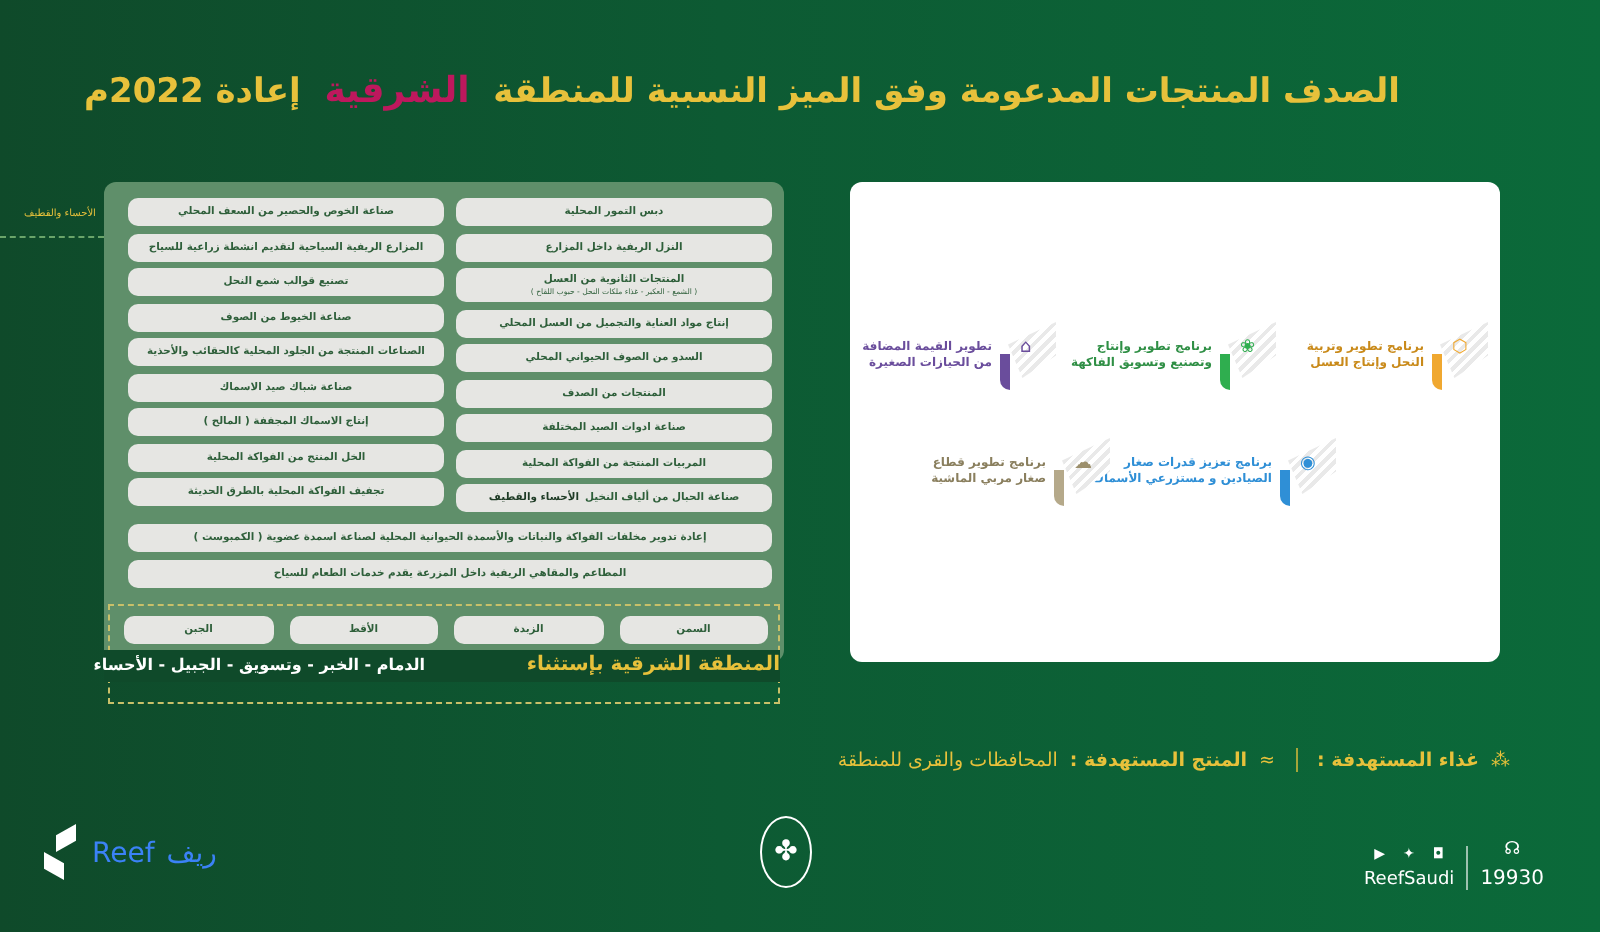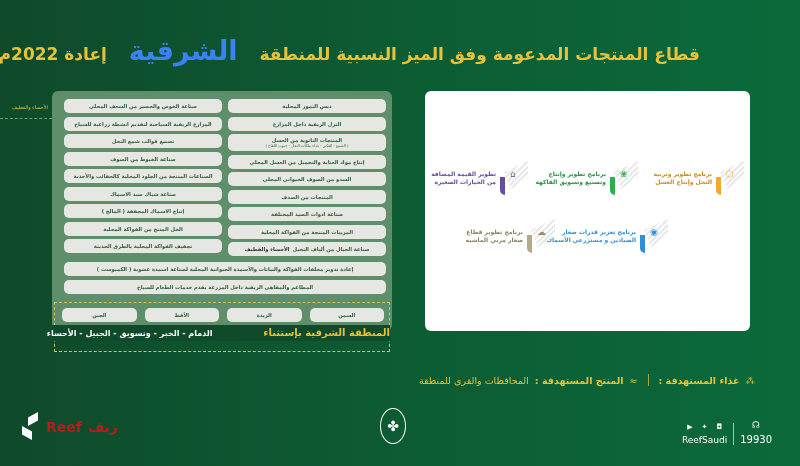--- a/index.html
+++ b/index.html
@@ -9,21 +9,21 @@
       font-family: "DejaVu Sans", sans-serif;
       background: linear-gradient(90deg, #0f4a2a 0%, #0d5a33 45%, #0b6a3a 100%);
       color: #fff;
     }
     .title {
       position: absolute; top: 35px; left: 100px; width: 600px;
       direction: rtl; text-align: center;
       font-size: 17px; font-weight: bold; color: #e7c13b;
       white-space: nowrap;
     }
-    .title .highlight { color: #3b82f6; font-size: 27px; margin: 0 16px; }
+    .title .highlight { color: #be185d; font-size: 18px; margin: 0 6px; }
 
     .side-tag {
       position: absolute; left: 10px; top: 104px; width: 40px;
       font-size: 5px; line-height: 6px; color: #e7c13b; text-align: center; direction: rtl;
     }
     .side-line {
       position: absolute; left: 0; top: 118px; width: 52px; height: 0;
       border-top: 1px dashed #6aa46a;
     }
 
@@ -78,39 +78,39 @@
       position: absolute; top: 374px; left: 100px; width: 655px; direction: rtl;
       font-size: 9.5px; color: #e7c13b; white-space: nowrap; display: flex; align-items: center; gap: 6px;
     }
     .footer-info b { font-weight: bold; }
     .footer-info .sep { width: 1px; height: 12px; background: #e7c13b; opacity: .7; margin: 0 4px; }
 
     .brand { position: absolute; left: 22px; top: 412px; display: flex; align-items: center; gap: 6px; }
     .brand .mark { width: 18px; height: 30px; position: relative; }
     .brand .mark .a { position: absolute; left: 6px; top: 0; width: 10px; height: 14px; background: #fff; clip-path: polygon(0 40%, 100% 0, 100% 60%, 0 100%); }
     .brand .mark .b { position: absolute; left: 0; top: 14px; width: 10px; height: 14px; background: #fff; clip-path: polygon(0 0, 100% 40%, 100% 100%, 0 60%); }
-    .brand .word { font-size: 14px; color: #b91c1c; font-weight: bold; }
+    .brand .word { font-size: 14px; color: #3b82f6; }
     .emblem {
       position: absolute; left: 380px; top: 408px; width: 26px; height: 36px;
       border: 1.5px solid #fff; border-radius: 50%;
       display: flex; align-items: center; justify-content: center; font-size: 14px; color: #fff;
     }
     .contact { position: absolute; right: 28px; top: 420px; display: flex; align-items: flex-end; gap: 6px; }
     .contact .social { display: flex; flex-direction: column; align-items: center; gap: 4px; }
     .contact .icons { display: flex; gap: 9px; font-size: 7px; color: #fff; }
     .contact .handle { font-size: 9px; color: #fff; }
     .contact .divider { width: 1px; height: 22px; background: rgba(255,255,255,.6); }
     .contact .phone { display: flex; flex-direction: column; align-items: center; gap: 4px; }
     .contact .num { font-size: 10px; color: #fff; }
   </style>
 </head>
 <body>
 
 <div class="title">
-  <span>قطاع المنتجات المدعومة وفق الميز النسبية للمنطقة</span>
+  <span>الصدف المنتجات المدعومة وفق الميز النسبية للمنطقة</span>
   <span class="highlight">الشرقية</span>
   <span>إعادة 2022م</span>
 </div>
 
 <div class="side-tag">الأحساء والقطيف</div>
 <div class="side-line"></div>
 
 <div class="panel">
   <div class="col right">
     <div class="pill">

